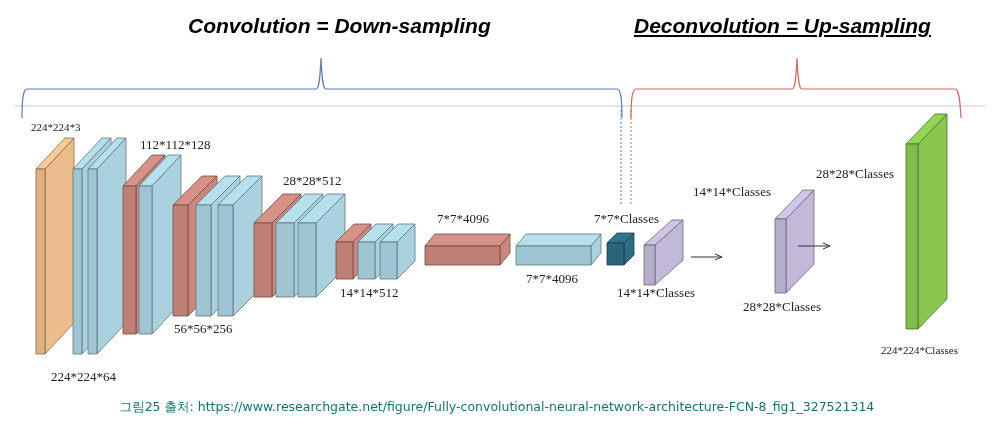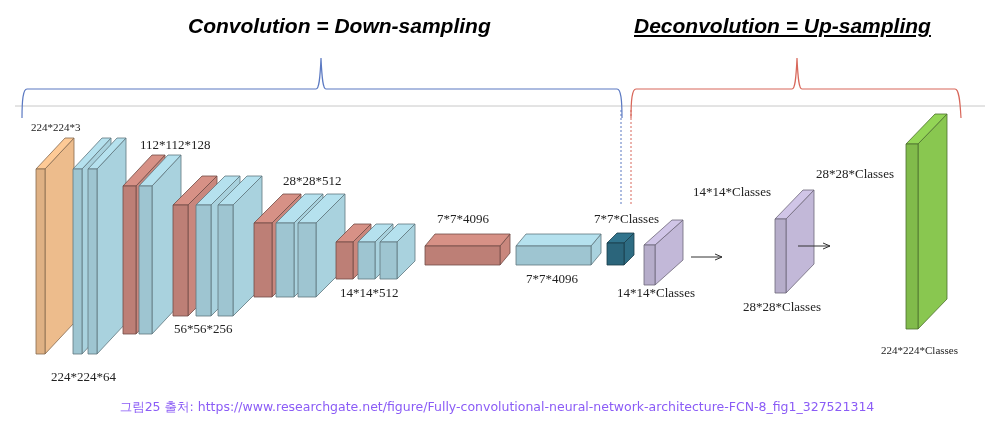--- a/index.html
+++ b/index.html
@@ -8,21 +8,21 @@
       position: absolute; top: 14px; font-family: "Liberation Sans", sans-serif;
       font-weight: bold; font-style: italic; font-size: 21px; color: #000; white-space: nowrap;
     }
     #title-conv { left: 188px; }
     #title-deconv { left: 634px; text-decoration: underline; }
     #diagram { position: absolute; left: 0; top: 0; }
     .dim-label { font-family: "Liberation Serif", serif; font-size: 13px; fill: #222; }
     .dim-label.small { font-size: 11px; }
     .caption {
       position: absolute; top: 399px; left: 0; width: 994px; text-align: center;
-      font-family: "DejaVu Sans", sans-serif; font-size: 12.5px; color: #8b5cf6;
+      font-family: "DejaVu Sans", sans-serif; font-size: 12.5px; color: #0f766e;
     }
   </style>
 </head>
 <body>
 
 <div class="section-title" id="title-conv">Convolution = Down-sampling</div>
 <div class="section-title" id="title-deconv">Deconvolution = Up-sampling</div>
 
 <svg id="diagram" width="994" height="448" viewBox="0 0 994 448">
   <defs>

